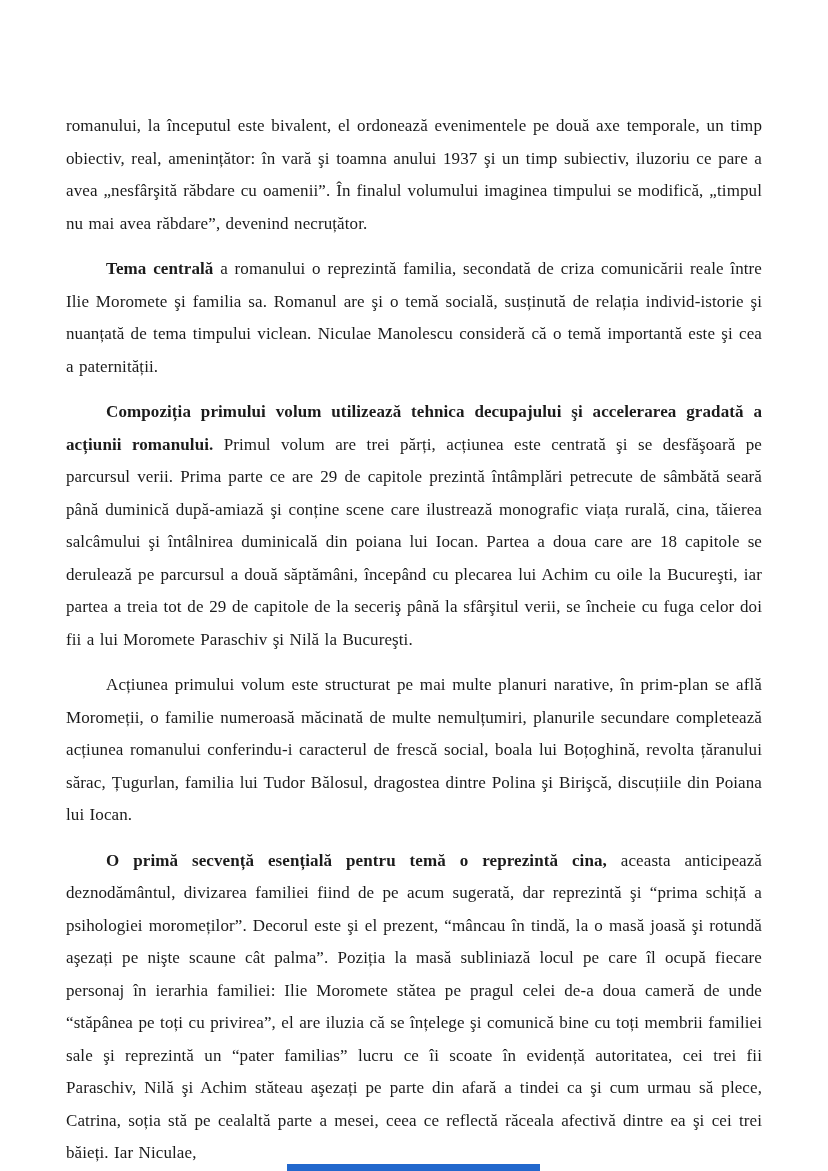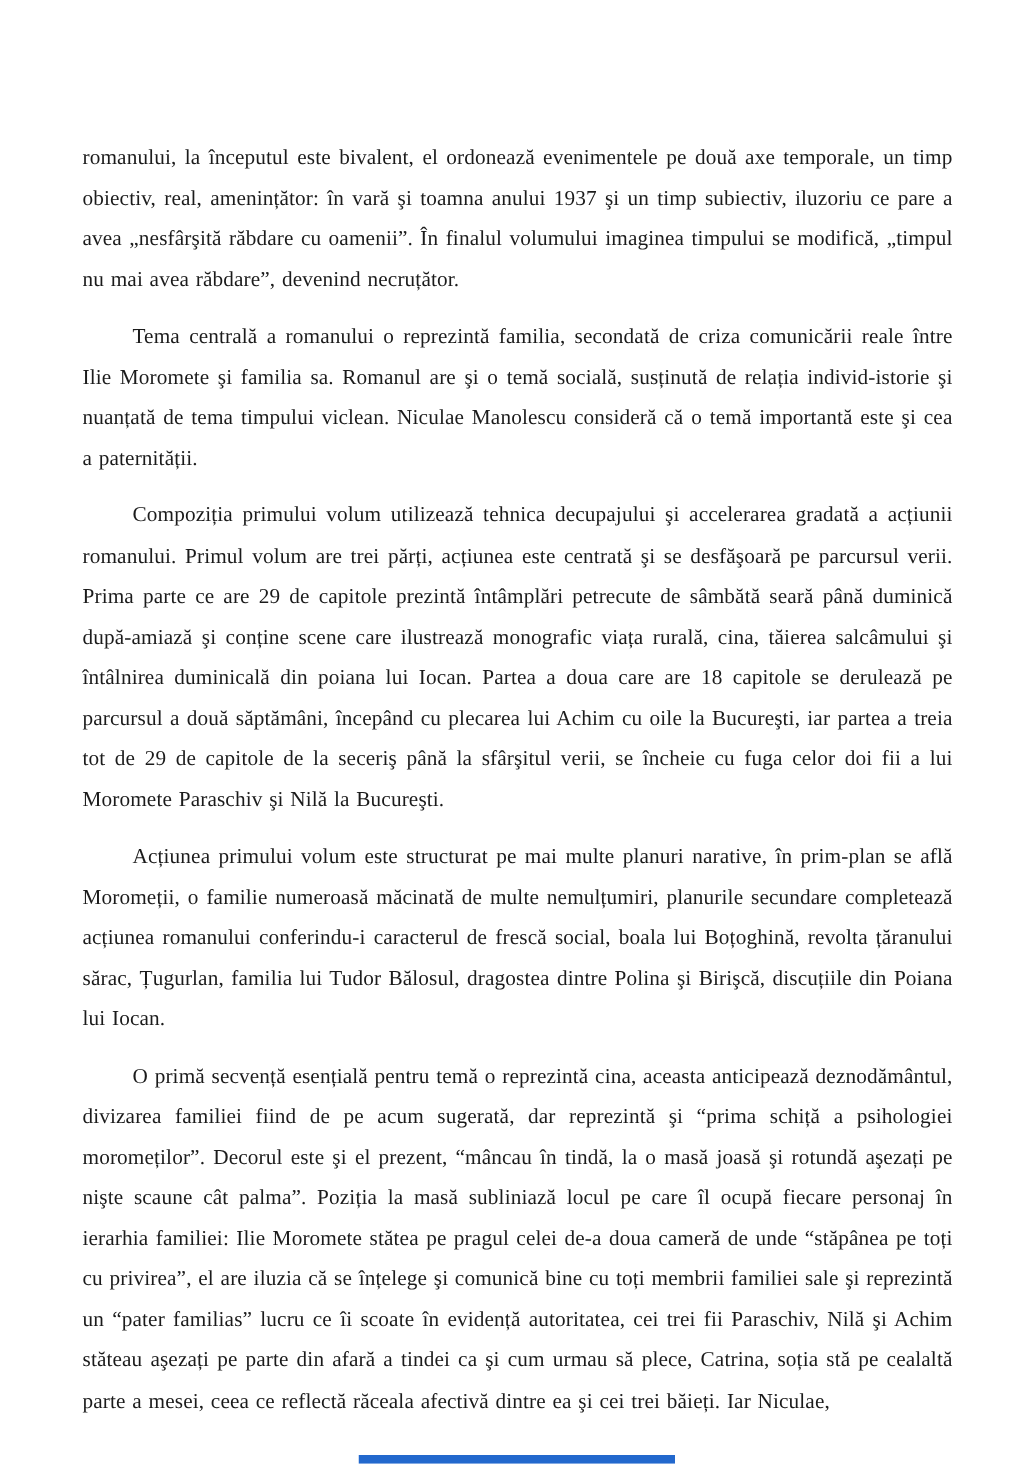--- a/index.html
+++ b/index.html
@@ -30,21 +30,21 @@
     line-height: 32.5px;
     color: #1b1b1b;
     text-align: justify;
     letter-spacing: 0.1px;
     word-spacing: 1px;
   }
   .doc-text p.indent {
     text-indent: 40px;
   }
   .doc-text b {
-    font-weight: normal;
+    font-weight: bold;
   }
   .bottom-bar {
     position: absolute;
     left: 287px;
     bottom: 0;
     width: 253px;
     height: 7px;
     background: #2268cd;
   }
 </style>

